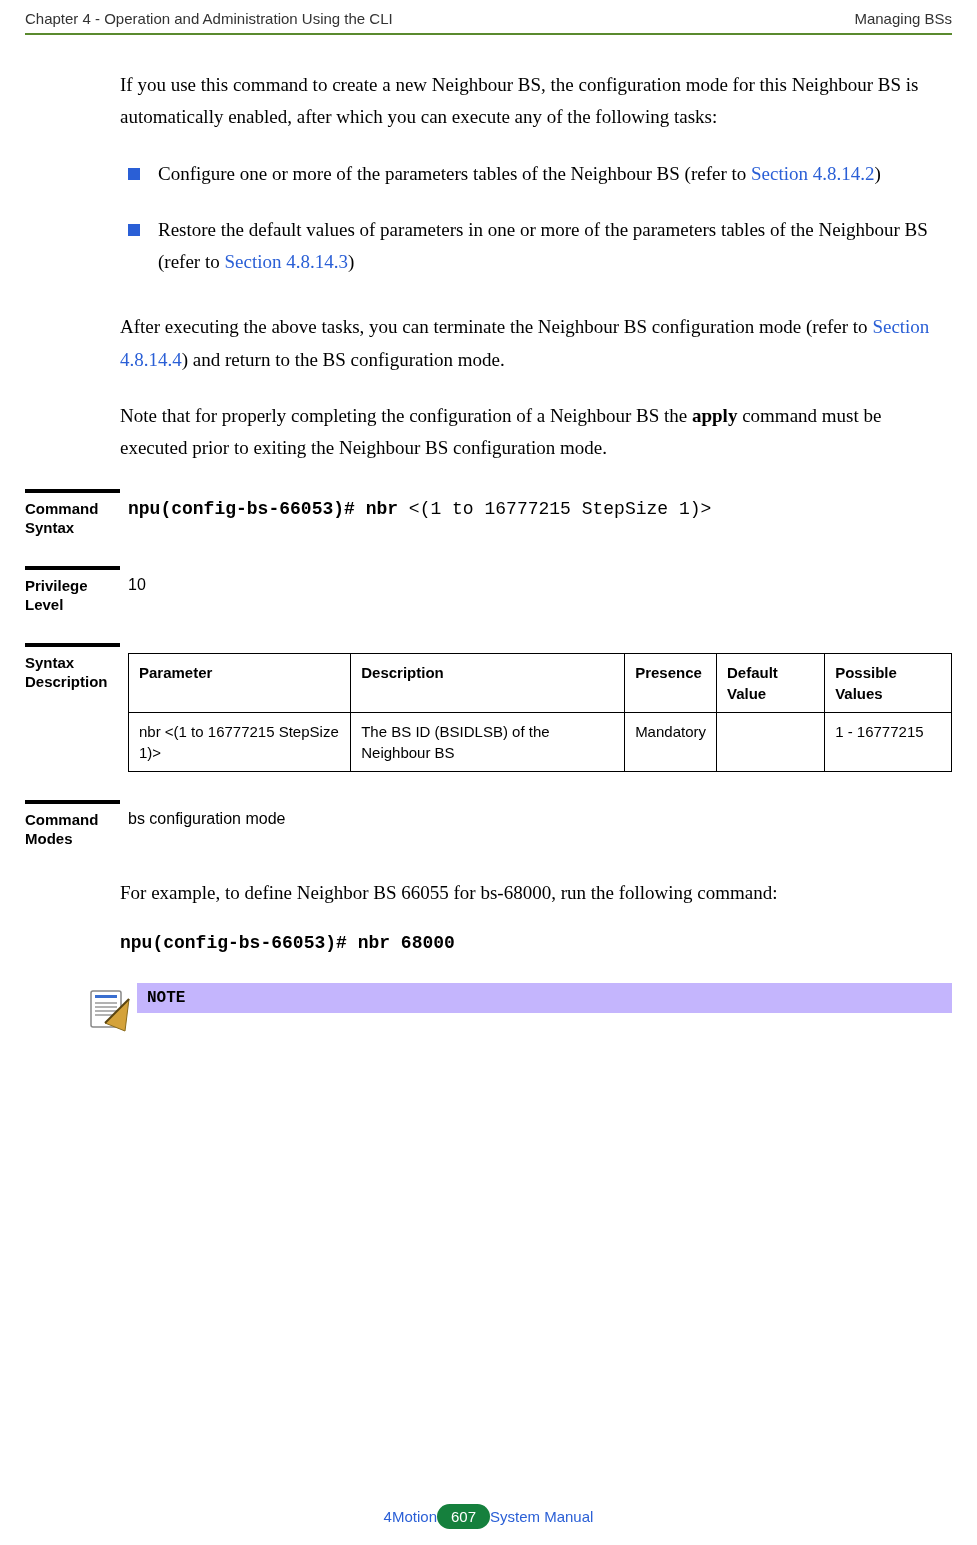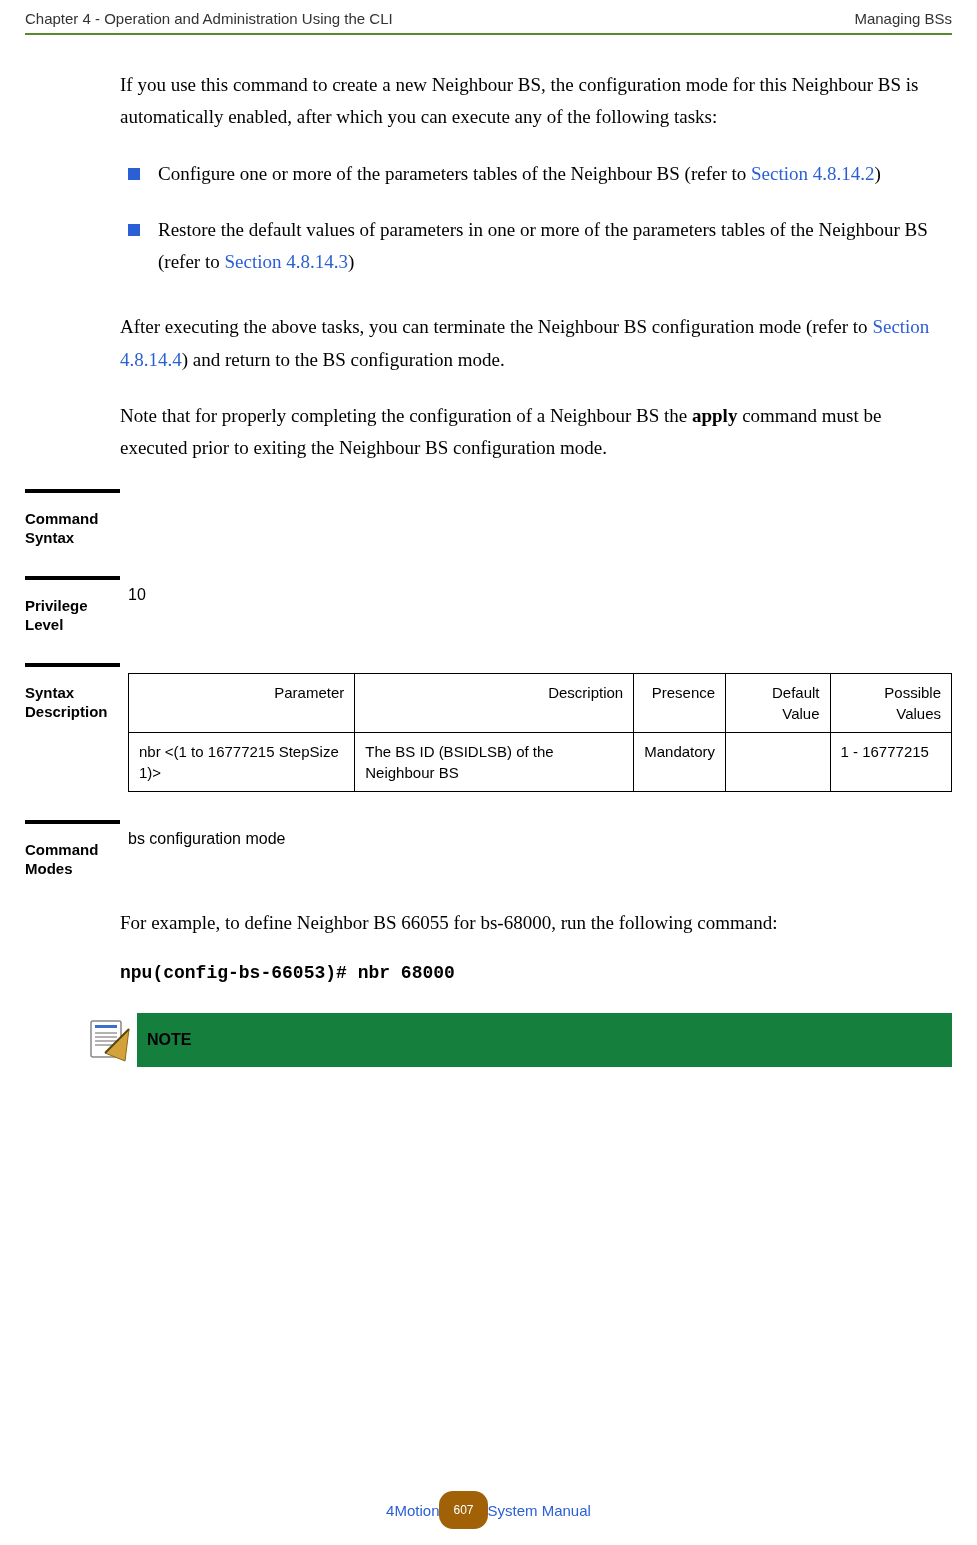--- a/index.html
+++ b/index.html
@@ -71,21 +71,21 @@
     margin-bottom: 28px;
     margin-left: -95px;
   }
   .section-label {
     width: 95px;
     flex-shrink: 0;
     font-family: Arial, Helvetica, sans-serif;
     font-weight: bold;
     font-size: 15px;
     border-top: 4px solid #000;
-    padding-top: 16px;
+    padding-top: 6px;
     line-height: 1.3;
   }
   .section-body {
     flex: 1;
     padding-top: 10px;
     padding-left: 8px;
   }
   .cmd-syntax {
     font-family: 'Courier New', Courier, monospace;
     font-size: 18px;
@@ -105,22 +105,21 @@
   }
   table.syntax-table th,
   table.syntax-table td {
     border: 1px solid #000;
     padding: 8px 10px;
     text-align: left;
     vertical-align: top;
     line-height: 1.4;
   }
   table.syntax-table th {
-    font-weight: normal;
-    text-align: right;
+    font-weight: bold;
   }
   .example-cmd {
     font-family: 'Courier New', Courier, monospace;
     font-weight: bold;
     font-size: 18px;
     margin-bottom: 30px;
   }
   .note-row {
     display: flex;
     align-items: flex-start;
@@ -132,25 +131,25 @@
     padding-top: 4px;
   }
   .note-icon svg {
     width: 48px;
     height: 48px;
   }
   .note-body {
     flex: 1;
   }
   .note-header {
-    background: #15803d;
-    font-family: Liberation Sans, sans-serif;
+    background: #c4b5fd;
+    font-family: Liberation Mono, monospace;
     font-weight: bold;
     font-size: 16px;
-    padding: 18px 10px;
+    padding: 6px 10px;
   }
   .note-text {
     font-family: Arial, Helvetica, sans-serif;
     font-size: 15px;
     padding: 6px 10px 0 0;
     line-height: 1.4;
   }
   .footer {
     position: absolute;
     bottom: 16px;
@@ -159,25 +158,25 @@
     display: flex;
     justify-content: center;
     align-items: center;
     font-family: Arial, Helvetica, sans-serif;
     font-size: 15px;
   }
   .footer .link {
     color: #2a5fd6;
   }
   .page-badge {
-    background: #a16207;
+    background: #15803d;
     color: #fff;
     border-radius: 14px;
-    padding: 12px 14px;
-    font-size: 12px;
+    padding: 4px 14px;
+    font-size: 15px;
   }
 </style>
 </head>
 <body>
 
 <div class="page">
 
   <div class="header">
     <span>Chapter 4 - Operation and Administration Using the CLI</span>
     <span>Managing BSs</span>
@@ -205,20 +204,23 @@
     <p class="para">
       <span>After executing the above tasks, you can terminate the Neighbour BS configuration mode (refer to </span><span class="link">Section 4.8.14.4</span><span>) and return to the BS configuration mode.</span>
     </p>
 
     <p class="para">
       <span>Note that for properly completing the configuration of a Neighbour BS the </span><span class="bold">apply</span><span> command must be executed prior to exiting the Neighbour BS configuration mode.</span>
     </p>
 
     <div class="section-row">
       <div class="section-label">Command Syntax</div>
+      <div class="section-body cmd-syntax">
+        <span class="bold">npu(config-bs-66053)# nbr </span><span>&lt;(1 to 16777215 StepSize 1)&gt;</span>
+      </div>
     </div>
 
     <div class="section-row">
       <div class="section-label">Privilege Level</div>
       <div class="section-body priv">10</div>
     </div>
 
     <div class="section-row">
       <div class="section-label">Syntax Description</div>
       <div class="section-body">

